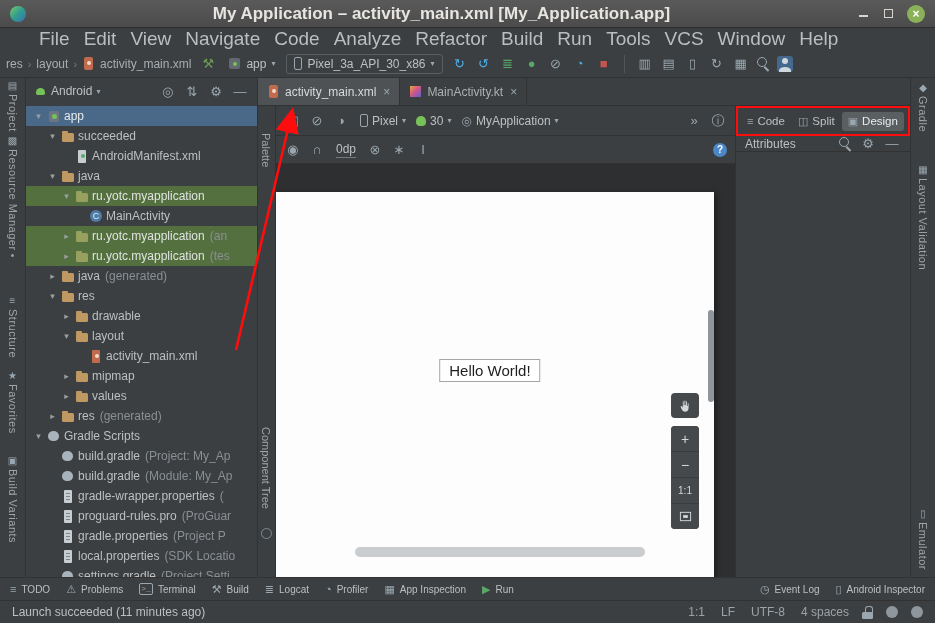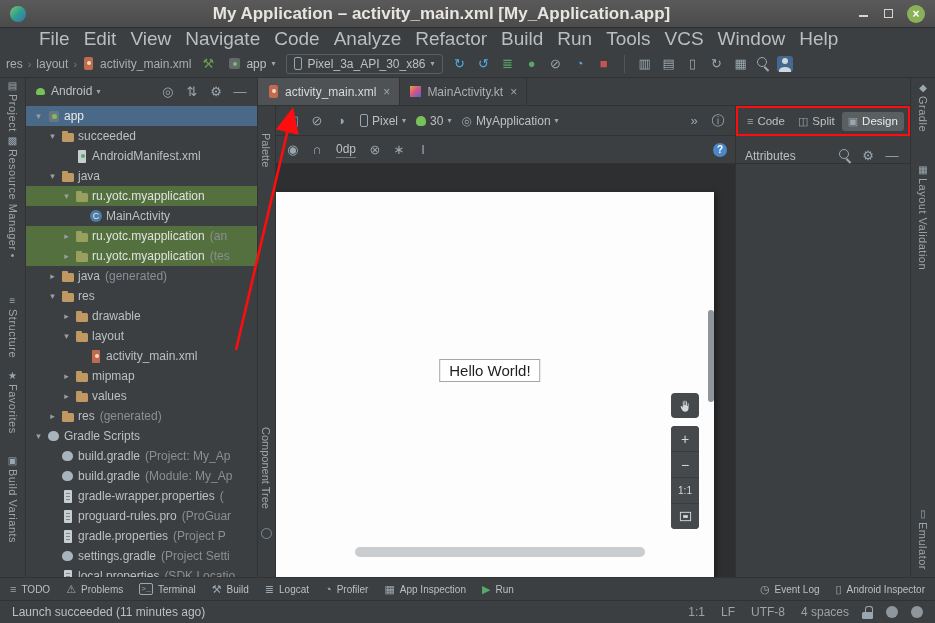--- a/index.html
+++ b/index.html
@@ -127,21 +127,21 @@
   .zoom-btn.hand { border-radius:4px; }
   .zoom-group { display:flex; flex-direction:column; gap:1px; background:#3a3d3f; border-radius:4px; overflow:hidden; }
   .zoom-btn.zl { font-size:10px; }
 
   
   .attrs-col { width:175px; flex:none; border-left:1px solid #323232; display:flex; flex-direction:column; }
   .mode-row { height:30px; flex:none; border:2px solid #fd0d0d; display:flex; align-items:center; padding:0 3px; gap:1px; }
   .mode-btn { display:flex; align-items:center; gap:4px; padding:3px 6px; font-size:11.5px; color:#bdc0c2; border-radius:3px; cursor:default; }
   .mode-btn.active { background:#5a5f62; color:#e9ebec; }
   .mode-glyph { font-size:11px; color:#9aa7b0; }
-  .attrs-header { height:28px; flex:none; display:flex; align-items:flex-end; gap:6px; padding:0 9px; border-bottom:1px solid #323232; color:#bdc0c2; }
+  .attrs-header { height:16px; flex:none; display:flex; align-items:center; gap:6px; padding:0 9px; border-bottom:1px solid #323232; color:#bdc0c2; }
   .attrs-body { flex:1; background:#3c3f41; }
 
   
   .bottombar { height:23px; display:flex; align-items:center; gap:16px; padding:0 10px; border-top:1px solid #323232; }
   .bb-item { display:flex; align-items:center; gap:5px; cursor:default; }
   .bb-glyph { font-size:11px; color:#9aa7b0; }
   .bb-glyph.mono { font-family:"Liberation Mono", monospace; font-size:8px; border:1px solid #9aa7b0; border-radius:2px; padding:1px 1px; line-height:8px; }
   .bb-label { color:#bdbfc1; font-size:10px; }
   .statusbar { height:23px; display:flex; align-items:center; gap:13px; padding:0 12px; border-top:1px solid #323232; }
   .st-msg { color:#bdbfc1; }
@@ -381,29 +381,29 @@
             <span class="thint">(ProGuar</span>
           </div>
           <div class="tree-row" style="padding-left: 20px;">
             <span class="chev"></span>
             <span class="ticon icon-props"></span>
             <span class="tlabel">gradle.properties</span>
             <span class="thint">(Project P</span>
           </div>
           <div class="tree-row" style="padding-left: 20px;">
             <span class="chev"></span>
+            <span class="ticon icon-props"></span>
+            <span class="tlabel">local.properties</span>
+            <span class="thint">(SDK Locatio</span>
+          </div>
+          <div class="tree-row" style="padding-left: 20px;">
+            <span class="chev"></span>
             <span class="ticon icon-gradle"></span>
             <span class="tlabel">settings.gradle</span>
             <span class="thint">(Project Setti</span>
-          </div>
-          <div class="tree-row" style="padding-left: 20px;">
-            <span class="chev"></span>
-            <span class="ticon icon-props"></span>
-            <span class="tlabel">local.properties</span>
-            <span class="thint">(SDK Locatio</span>
           </div>
         </div>
     </div>
 
     <div class="editor">
       <div class="tabbar">
           <div class="tab active">
             <span class="mini-icon android-file-icon"></span>
             <span class="tab-label">activity_main.xml</span>
             <span class="tab-close">×</span>

